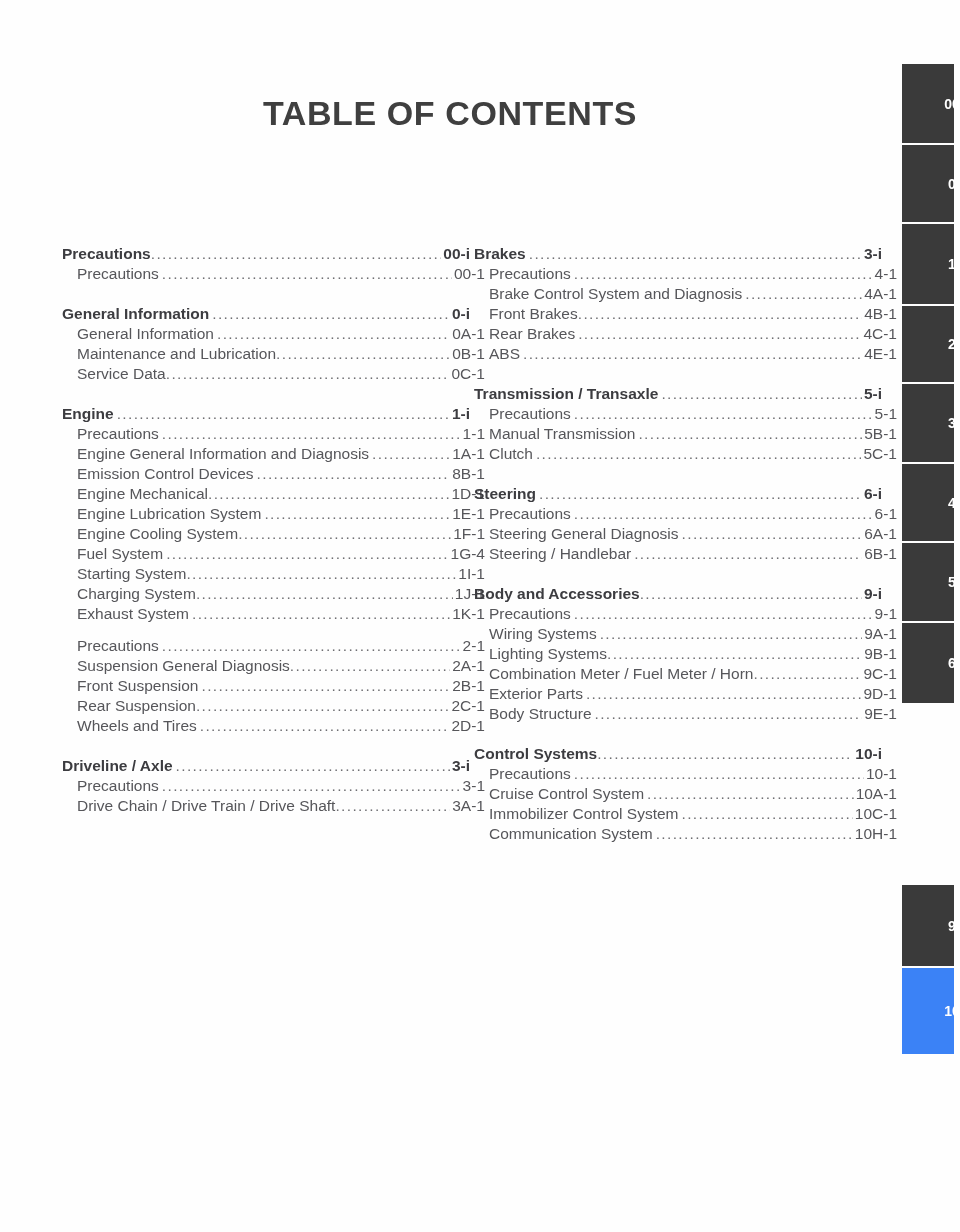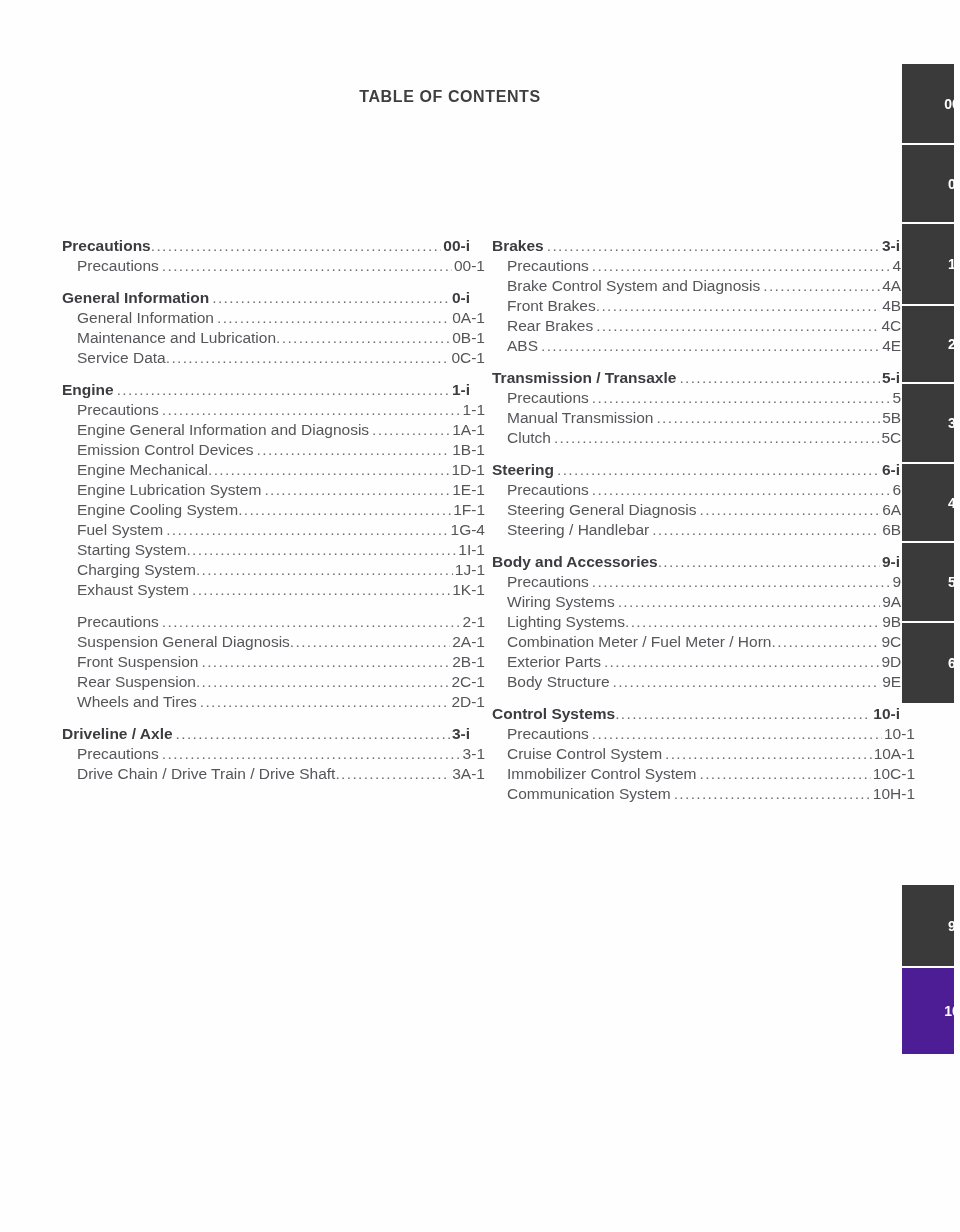--- a/index.html
+++ b/index.html
@@ -16,38 +16,38 @@
   }
 
   .page {
     position: absolute;
     inset: 0;
   }
 
   
   .doc-title {
     position: absolute;
-    top: 88px;
+    top: 94px;
     left: 0;
     width: 900px;
     text-align: center;
-    font-size: 16px;
+    font-size: 34px;
     font-weight: bold;
     letter-spacing: 0.6px;
     color: #3f3f3f;
   }
 
   
   .toc-columns {
     position: absolute;
     top: 236px;
     left: 0;
     width: 900px;
     display: flex;
-    gap: 22px;
+    gap: 4px;
   }
   .toc-col {
     width: 408px;
     flex: 0 0 408px;
   }
   .toc-col.left  { margin-left: 62px; }
   .toc-col.right { margin-left: 0px; }
 
   .group {
     margin-bottom: 12px;
@@ -94,21 +94,21 @@
     letter-spacing: 1.35px;
     font-size: 15.5px;
     color: #6e6e72;
     font-weight: normal;
   }
   .row .pagenum {
     flex: 0 0 auto;
     padding-left: 2px;
     text-align: right;
   }
-  .row.heading .pagenum { font-weight: bold; }
+  .row.heading .pagenum { font-weight: bold; margin-top: 8px; }
 
   
   .row.tight .label { padding-right: 0; }
 
   
   .tab-strip {
     position: absolute;
     left: 902px;
     width: 52px;
   }
@@ -185,21 +185,21 @@
             <span class="pagenum">1-1</span>
           </div>
           <div class="row sub">
             <span class="label">Engine General Information and Diagnosis</span>
             <span class="leader"></span>
             <span class="pagenum">1A-1</span>
           </div>
           <div class="row sub">
             <span class="label">Emission Control Devices</span>
             <span class="leader"></span>
-            <span class="pagenum">1B-1</span>
+            <span class="pagenum">8B-1</span>
           </div>
           <div class="row sub tight">
             <span class="label">Engine Mechanical</span>
             <span class="leader"></span>
             <span class="pagenum">1D-1</span>
           </div>
           <div class="row sub">
             <span class="label">Engine Lubrication System</span>
             <span class="leader"></span>
             <span class="pagenum">1E-1</span>
@@ -443,18 +443,18 @@
       </div>
       <div class="tab" style="height: 80px; background: rgb(58, 58, 58); color: rgb(255, 255, 255);">
         <span>6</span>
       </div>
     </div>
 
   <div class="tab-strip tab-group-late" style="top:885px;">
       <div class="tab" style="height: 83px; background: rgb(58, 58, 58); color: rgb(255, 255, 255);">
         <span>9</span>
       </div>
-      <div class="tab" style="height: 86px; background: #4c1d95; color: rgb(255, 255, 255);">
+      <div class="tab" style="height: 86px; background: #3b82f6; color: rgb(255, 255, 255);">
         <span>10</span>
       </div>
     </div>
 
 </div>
 
 </body></html>

